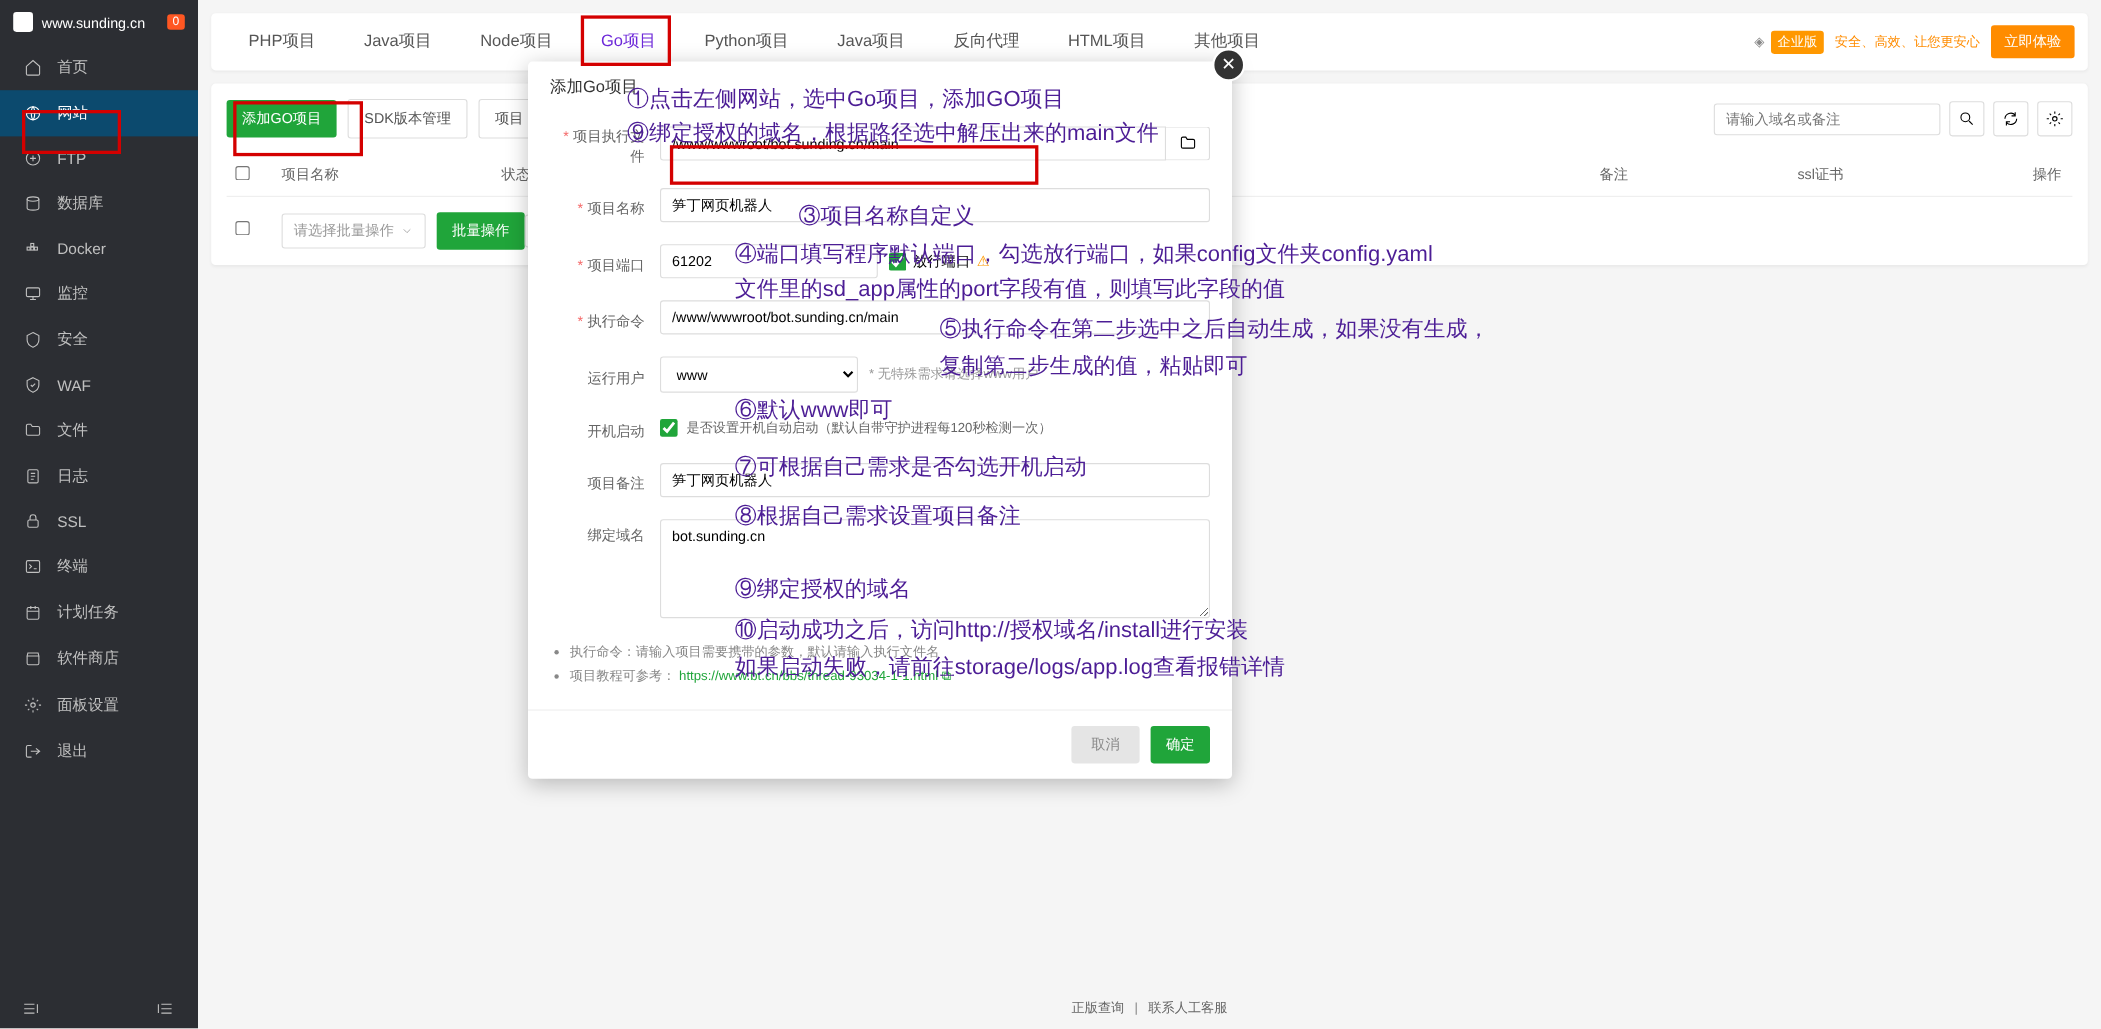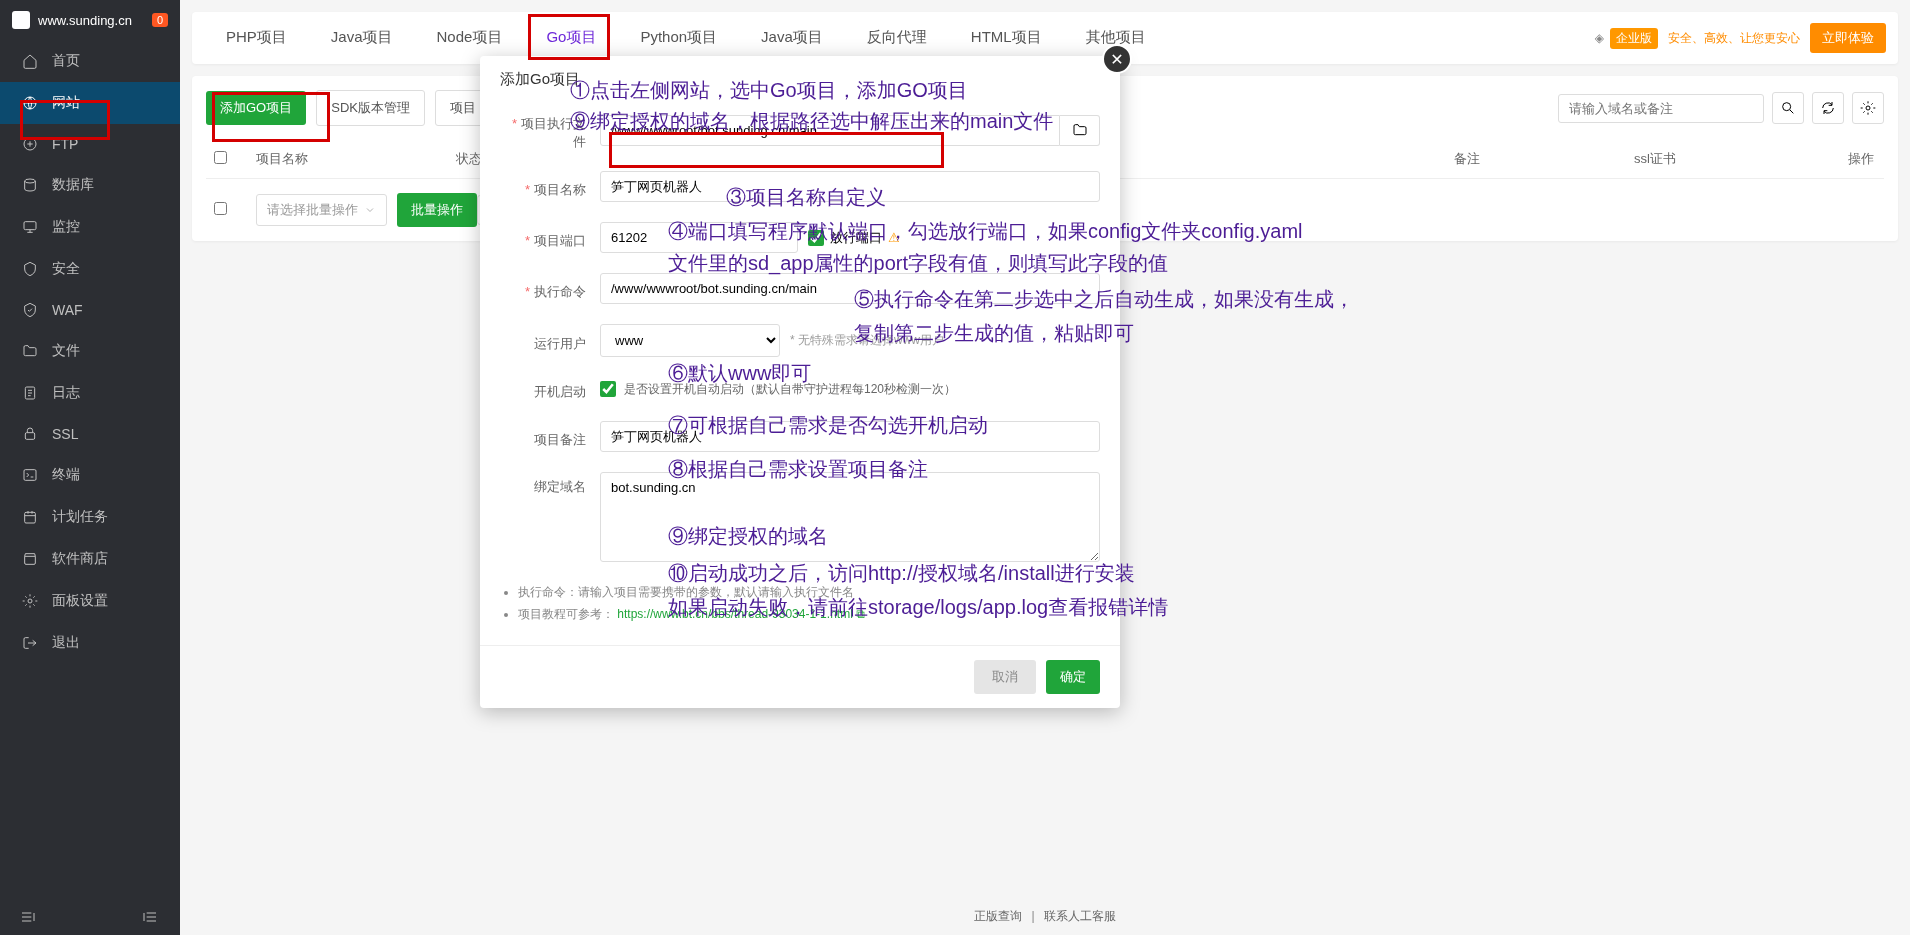--- a/index.html
+++ b/index.html
@@ -124,20 +124,31 @@
           <svg class="ico" viewBox="0 0 24 24">
             <ellipse cx="12" cy="6" rx="8" ry="3"></ellipse>
             <path d="M4 6v12c0 1.7 3.6 3 8 3s8-1.3 8-3V6"></path>
           </svg>
         </span>
         <span>数据库</span>
       </div>
       <div class="sidebar-item">
         <span class="icon">
           <svg class="ico" viewBox="0 0 24 24">
+            <rect x="4" y="10" width="4" height="4"></rect>
+            <rect x="9" y="10" width="4" height="4"></rect>
+            <rect x="14" y="10" width="4" height="4"></rect>
+            <rect x="9" y="5" width="4" height="4"></rect>
+          </svg>
+        </span>
+        <span>Docker</span>
+      </div>
+      <div class="sidebar-item">
+        <span class="icon">
+          <svg class="ico" viewBox="0 0 24 24">
             <rect x="3" y="4" width="18" height="12" rx="2"></rect>
             <path d="M8 20h8M12 16v4"></path>
           </svg>
         </span>
         <span>监控</span>
       </div>
       <div class="sidebar-item">
         <span class="icon">
           <svg class="ico" viewBox="0 0 24 24">
             <path d="M12 2l8 4v6c0 5-3.5 8-8 10-4.5-2-8-5-8-10V6z"></path>

